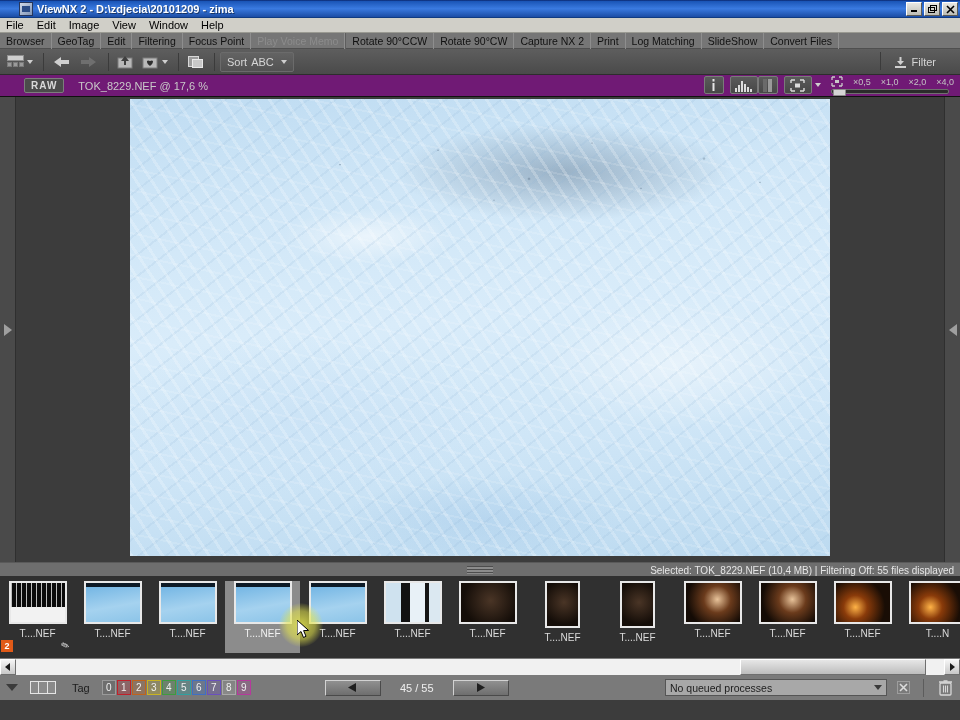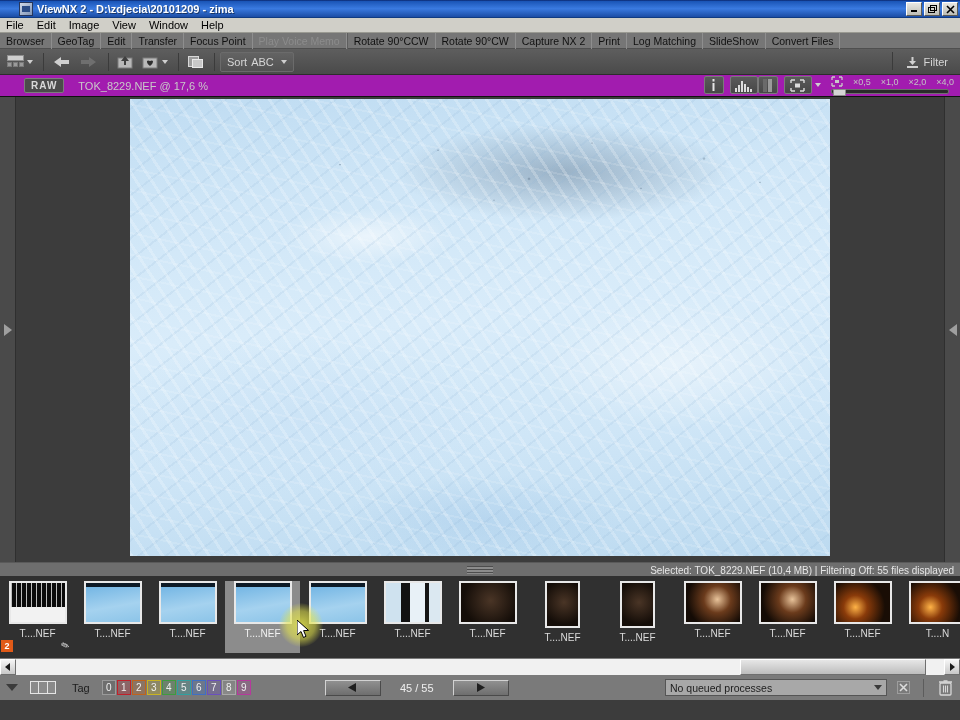--- a/index.html
+++ b/index.html
@@ -63,25 +63,25 @@
     border-bottom:1px solid #2d2d2d; position:relative;
   }
   .tb-btn {
     height:20px; min-width:22px; display:flex;align-items:center;justify-content:center;
     margin-right:2px; color:#dcdcdc; padding:0 3px;
   }
   .tb-sep { width:1px;height:18px;background:#3b3b3b;margin:0 5px; }
   .caret-dn { width:0;height:0;border-left:3px solid transparent;border-right:3px solid transparent;border-top:4px solid #cfcfcf;margin-left:3px;}
   .sortbtn { display:flex;align-items:center;gap:4px;color:#d6d6d6;font-size:11px;padding:0 6px;height:20px;border:1px solid #6b6b6b;border-radius:2px;background:linear-gradient(180deg,#636363,#525252);}
   .filterbtn{ display:flex;align-items:center;gap:5px;color:#d6d6d6;font-size:11px;padding:0 8px;height:20px;}
-  .tb-right{ position:absolute;right:4px;top:3px;display:flex;align-items:flex-start; }
+  .tb-right{ position:absolute;right:16px;top:3px;display:flex;align-items:flex-start; }
 
   
   .imgheader{
-    height:22px;background:#a21caf;display:flex;align-items:center;
+    height:22px;background:#701a75;display:flex;align-items:center;
     padding:7px 6px;position:relative;border-bottom:1px solid #111;
   }
   .rawbadge{
     margin-left:18px;border:1px solid #7d7d7d;background:#4b4b4b;color:#d9d9d9;
     font-size:10px;font-weight:bold;letter-spacing:1px;padding:1px 6px;border-radius:2px;
     font-family:"Liberation Sans",sans-serif;
   }
   .imgname{ margin-left:14px;color:#c9c9c9;font-size:11px; }
   .ih-right{ position:absolute;right:6px;top:1px;display:flex;align-items:center;gap:6px; }
   .ih-btn{
@@ -243,21 +243,21 @@
     <span class="mi">Image</span>
     <span class="mi">View</span>
     <span class="mi">Window</span>
     <span class="mi">Help</span>
   </div>
 
   <div class="navbar">
     <span class="nb">Browser</span>
     <span class="nb">GeoTag</span>
     <span class="nb">Edit</span>
-    <span class="nb">Transfer</span>
+    <span class="nb">Filtering</span>
     <span class="nb">Focus Point</span>
     <span class="nb disabled">Play Voice Memo</span>
     <span class="nb sep-l">Rotate 90°CCW</span>
     <span class="nb">Rotate 90°CW</span>
     <span class="nb">Capture NX 2</span>
     <span class="nb">Print</span>
     <span class="nb">Log Matching</span>
     <span class="nb">SlideShow</span>
     <span class="nb">Convert Files</span>
     <span class="nb flexfill"></span>

